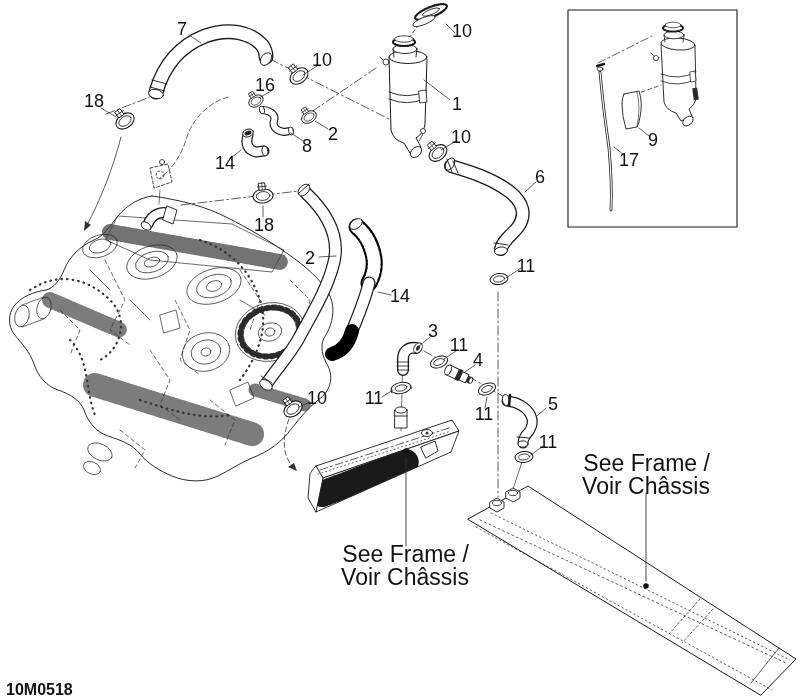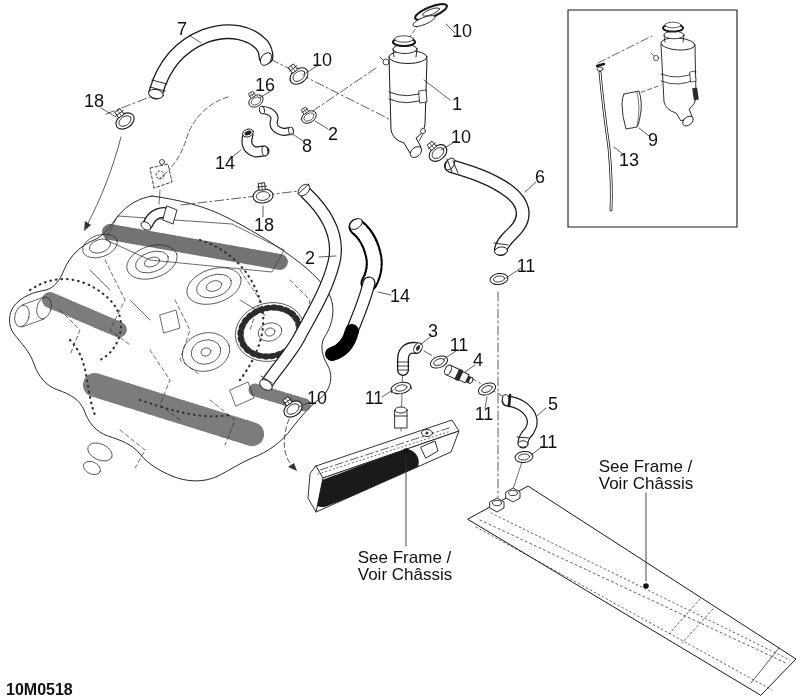--- a/index.html
+++ b/index.html
@@ -8,21 +8,21 @@
     font-family:"Liberation Sans", sans-serif;color:#111;
   }
   .stage svg{position:absolute;left:0;top:0;}
   .callout{
     position:absolute;transform:translate(-50%,-50%);
     font-size:18px;line-height:1;color:#111;white-space:nowrap;
     font-family:"Liberation Sans", sans-serif;
   }
   .note{
     position:absolute;transform:translate(-50%,-50%);
-    font-size:17px;line-height:1.0;text-align:left;color:#111;white-space:nowrap;
+    font-size:23px;line-height:1.0;text-align:right;color:#111;white-space:nowrap;
   }
   .code{
     position:absolute;left:6px;top:681px;font-size:16px;font-weight:700;color:#111;
   }
 </style>
 </head>
 <body>
 
 <div class="stage">
 
@@ -348,21 +348,21 @@
   <div class="callout" style="left:322px;top:60px">10</div>
   <div class="callout" style="left:265px;top:85px">16</div>
   <div class="callout" style="left:94px;top:101px">18</div>
   <div class="callout" style="left:457px;top:104px">1</div>
   <div class="callout" style="left:333px;top:134px">2</div>
   <div class="callout" style="left:307px;top:146px">8</div>
   <div class="callout" style="left:225px;top:163px">14</div>
   <div class="callout" style="left:461px;top:137px">10</div>
   <div class="callout" style="left:540px;top:177px">6</div>
   <div class="callout" style="left:653px;top:140px">9</div>
-  <div class="callout" style="left:629px;top:160px">13</div>
+  <div class="callout" style="left:629px;top:160px">17</div>
   <div class="callout" style="left:264px;top:225px">18</div>
   <div class="callout" style="left:310px;top:258px">2</div>
   <div class="callout" style="left:400px;top:296px">14</div>
   <div class="callout" style="left:526px;top:266px">11</div>
   <div class="callout" style="left:433px;top:331px">3</div>
   <div class="callout" style="left:459px;top:345px">11</div>
   <div class="callout" style="left:478px;top:360px">4</div>
   <div class="callout" style="left:317px;top:398px">10</div>
   <div class="callout" style="left:374px;top:398px">11</div>
   <div class="callout" style="left:484px;top:414px">11</div>

